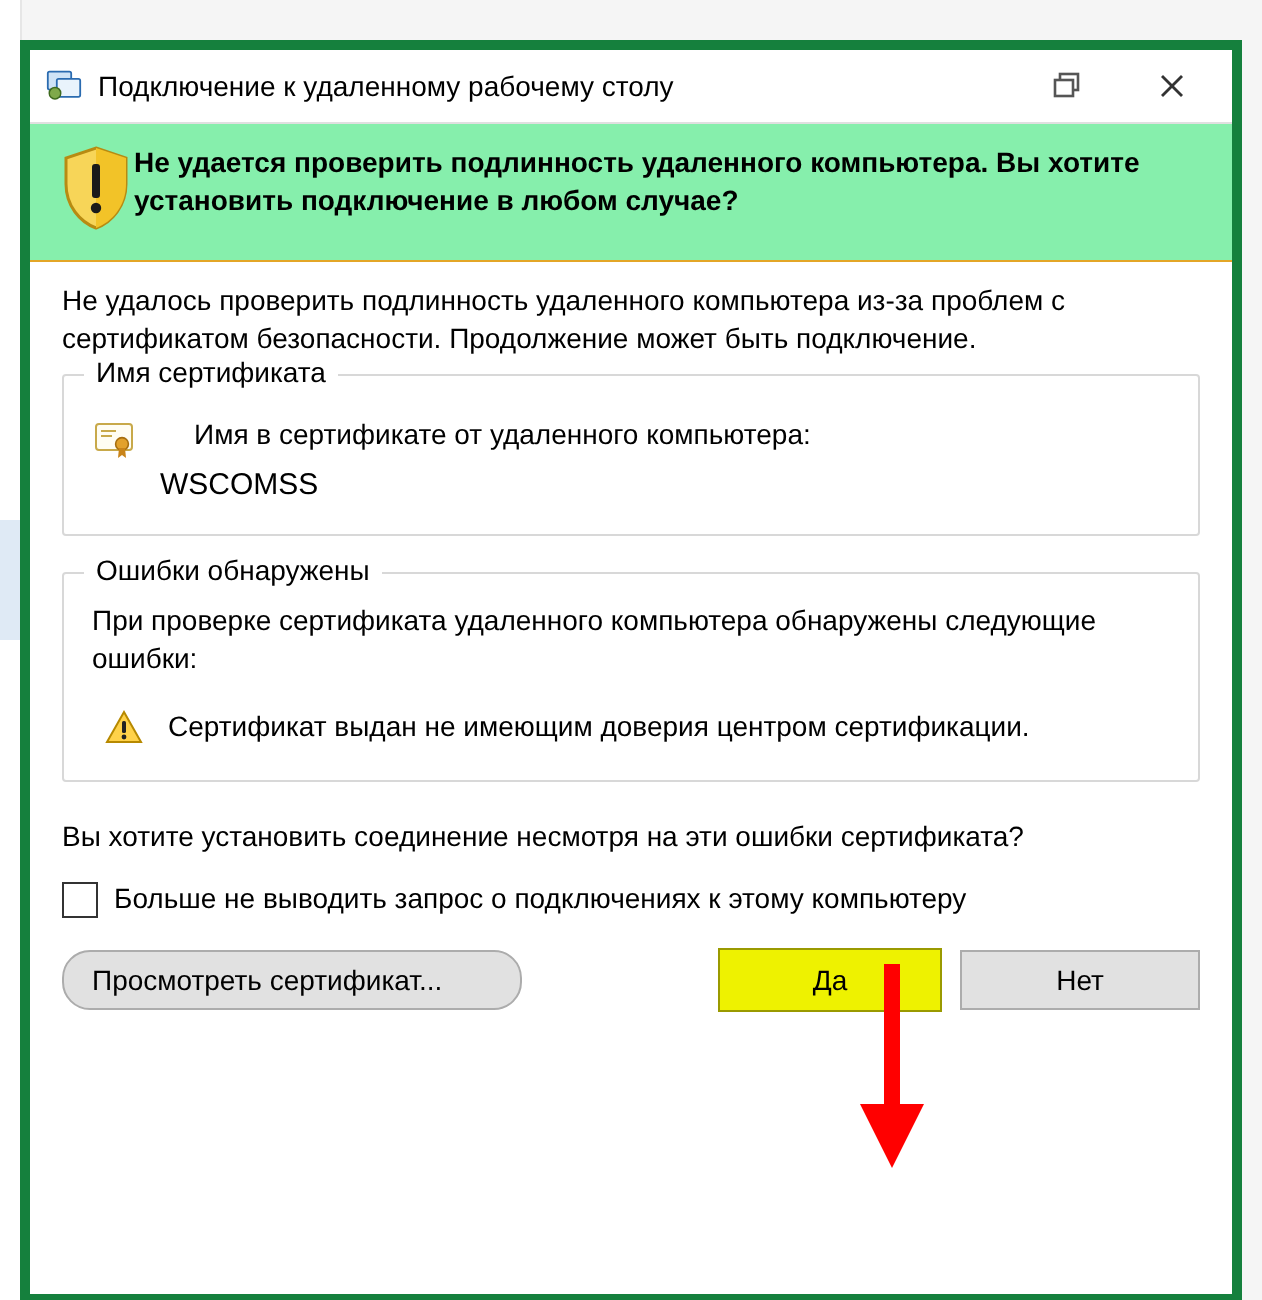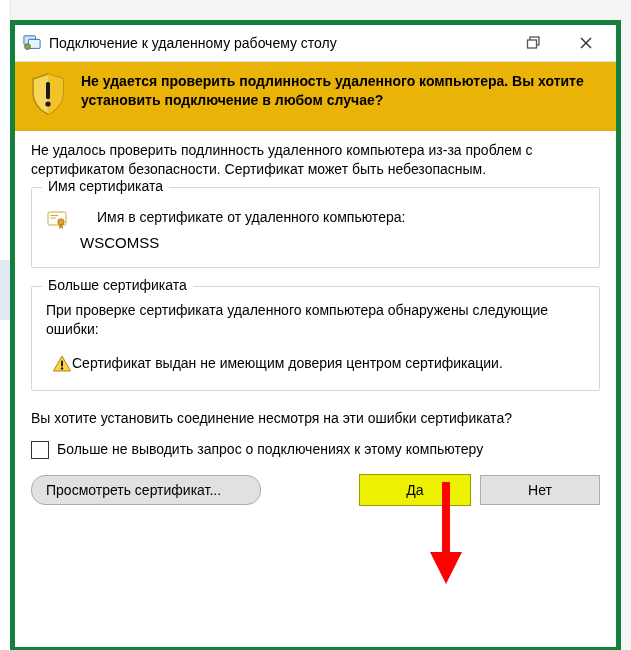--- a/index.html
+++ b/index.html
@@ -3,33 +3,33 @@
 <meta charset="utf-8">
 <style>
   html,body{margin:0;padding:0;font-family:"Segoe UI",Tahoma,Arial,sans-serif;font-size:14px;color:#000;background:#eee;}
   .screenshot{width:631px;height:650px;background:#f5f5f5;position:relative;box-sizing:border-box;padding:6px 14px 14px 6px;}
   .dialog{box-sizing:border-box;width:611px;height:632px;background:#fff;border:5px solid #15803d;position:absolute;left:10px;top:4px;display:flex;flex-direction:column;margin-top:16px;}
   .titlebar{height:36px;background:#fff;display:flex;align-items:center;gap:8px;padding:0 8px;border-bottom:1px solid #e0e0e0;}
   .titlebar .app-icon{width:18px;height:18px;flex:0 0 auto;}
   .titlebar .title{flex:1 1 auto;font-size:14px;color:#000;}
   .titlebar .tb-btn{width:44px;height:30px;display:flex;align-items:center;justify-content:center;}
   .titlebar .tb-btn svg{display:block;}
-  .banner{display:flex;align-items:flex-start;gap:14px;background:#eab308;padding:10px 14px 14px 14px;border-bottom:1px solid #e3a627;}
+  .banner{display:flex;align-items:flex-start;background:#86efac;padding:10px 14px 14px 14px;border-bottom:1px solid #e3a627;}
   .banner .shield{flex:0 0 auto;width:38px;height:44px;}
   .banner .msg{flex:1 1 auto;font-weight:700;line-height:1.35;}
   .body{padding:10px 16px 12px 16px;flex:1 1 auto;}
   .intro{line-height:1.35;margin-bottom:8px;}
   .group{border:1px solid #d8d8d8;border-radius:2px;padding:14px 14px 16px 14px;position:relative;margin-bottom:18px;}
   .group .legend{position:absolute;top:-10px;left:10px;background:#fff;padding:0 6px;color:#000;}
   .certline{display:flex;align-items:flex-start;gap:29px;margin-top:6px;}
   .certline .cert-icon{width:22px;height:22px;flex:0 0 auto;}
   .certline .cert-text{line-height:1.4;}
   .cert-name{font-size:15px;margin-top:4px;margin-left:34px;}
   .errtext{line-height:1.4;margin-bottom:14px;}
-  .erritem{display:flex;align-items:flex-start;margin-left:6px;}
+  .erritem{display:flex;align-items:flex-start;gap:12px;margin-left:6px;}
   .erritem .warn-icon{width:20px;height:20px;flex:0 0 auto;}
   .erritem .etext{line-height:1.4;}
   .question{line-height:1.4;margin-bottom:12px;}
   .chkline{display:flex;gap:8px;margin-bottom:16px;}
   .chkline .chk{width:16px;height:16px;border:1.5px solid #333;background:#fff;}
   .buttons{display:flex;align-items:center;gap:10px;}
   .btn{height:30px;box-sizing:border-box;border:1px solid #acacac;background:#e1e1e1;display:flex;align-items:center;justify-content:center;font-size:14px;padding:0 16px;}
   .btn.view{width:230px;justify-content:flex-start;padding-left:14px;border-radius:14px;}
   .spacer{flex:1 1 auto;}
   .btn.yes{width:110px;background:#eef200;border:2.5px solid #eef200;outline:1px solid #9a9a00;position:relative;}
@@ -75,41 +75,41 @@
           <path d="M19 2 L34 7 V20 C34 31 27 39 19 42 C11 39 4 31 4 20 V7 Z" fill="#f7d558" stroke="#b78b12" stroke-width="1.5"></path>
           <path d="M19 2 L34 7 V20 C34 31 27 39 19 42 Z" fill="#f2c328"></path>
           <rect x="17" y="10" width="4" height="17" rx="1.5" fill="#1a1a1a"></rect>
           <circle cx="19" cy="32" r="2.6" fill="#1a1a1a"></circle>
         </svg>
       </span>
       <div class="msg">Не удается проверить подлинность удаленного компьютера. Вы хотите установить подключение в любом случае?</div>
     </div>
 
     <div class="body">
-      <div class="intro">Не удалось проверить подлинность удаленного компьютера из-за проблем с сертификатом безопасности. Сертификат может быть небезопасным.</div>
+      <div class="intro">Не удалось проверить подлинность удаленного компьютера из-за проблем с сертификатом безопасности. Продолжение может быть подключение.</div>
 
       <div class="group">
         <div class="legend">Имя сертификата</div>
         <div class="certline">
           <span class="cert-icon">
             <svg viewBox="0 0 22 22" width="22" height="22">
               <rect x="2" y="4" width="18" height="13" rx="1.5" fill="#fffdf3" stroke="#c8a94a" stroke-width="1"></rect>
               <circle cx="15" cy="14" r="3.2" fill="#e2a12c" stroke="#a66e10" stroke-width="0.8"></circle>
               <path d="M13.5 16 L13 21 L15 19.5 L17 21 L16.5 16 Z" fill="#c9841a"></path>
               <line x1="4.5" y1="7.5" x2="12" y2="7.5" stroke="#c8a94a" stroke-width="1"></line>
               <line x1="4.5" y1="10" x2="10" y2="10" stroke="#c8a94a" stroke-width="1"></line>
             </svg>
           </span>
           <div class="cert-text">Имя в сертификате от удаленного компьютера:</div>
         </div>
         <div class="cert-name">WSCOMSS</div>
       </div>
 
       <div class="group">
-        <div class="legend">Больше сертификата</div>
+        <div class="legend">Ошибки обнаружены</div>
         <div class="errtext">При проверке сертификата удаленного компьютера обнаружены следующие ошибки:</div>
         <div class="erritem">
           <span class="warn-icon">
             <svg viewBox="0 0 20 20" width="20" height="20">
               <path d="M10 2 L18.5 17 H1.5 Z" fill="#ffd24a" stroke="#b78900" stroke-width="1"></path>
               <rect x="9" y="6.5" width="2" height="6" rx="0.8" fill="#222"></rect>
               <circle cx="10" cy="14.5" r="1.2" fill="#222"></circle>
             </svg>
           </span>
           <div class="etext">Сертификат выдан не имеющим доверия центром сертификации.</div>

